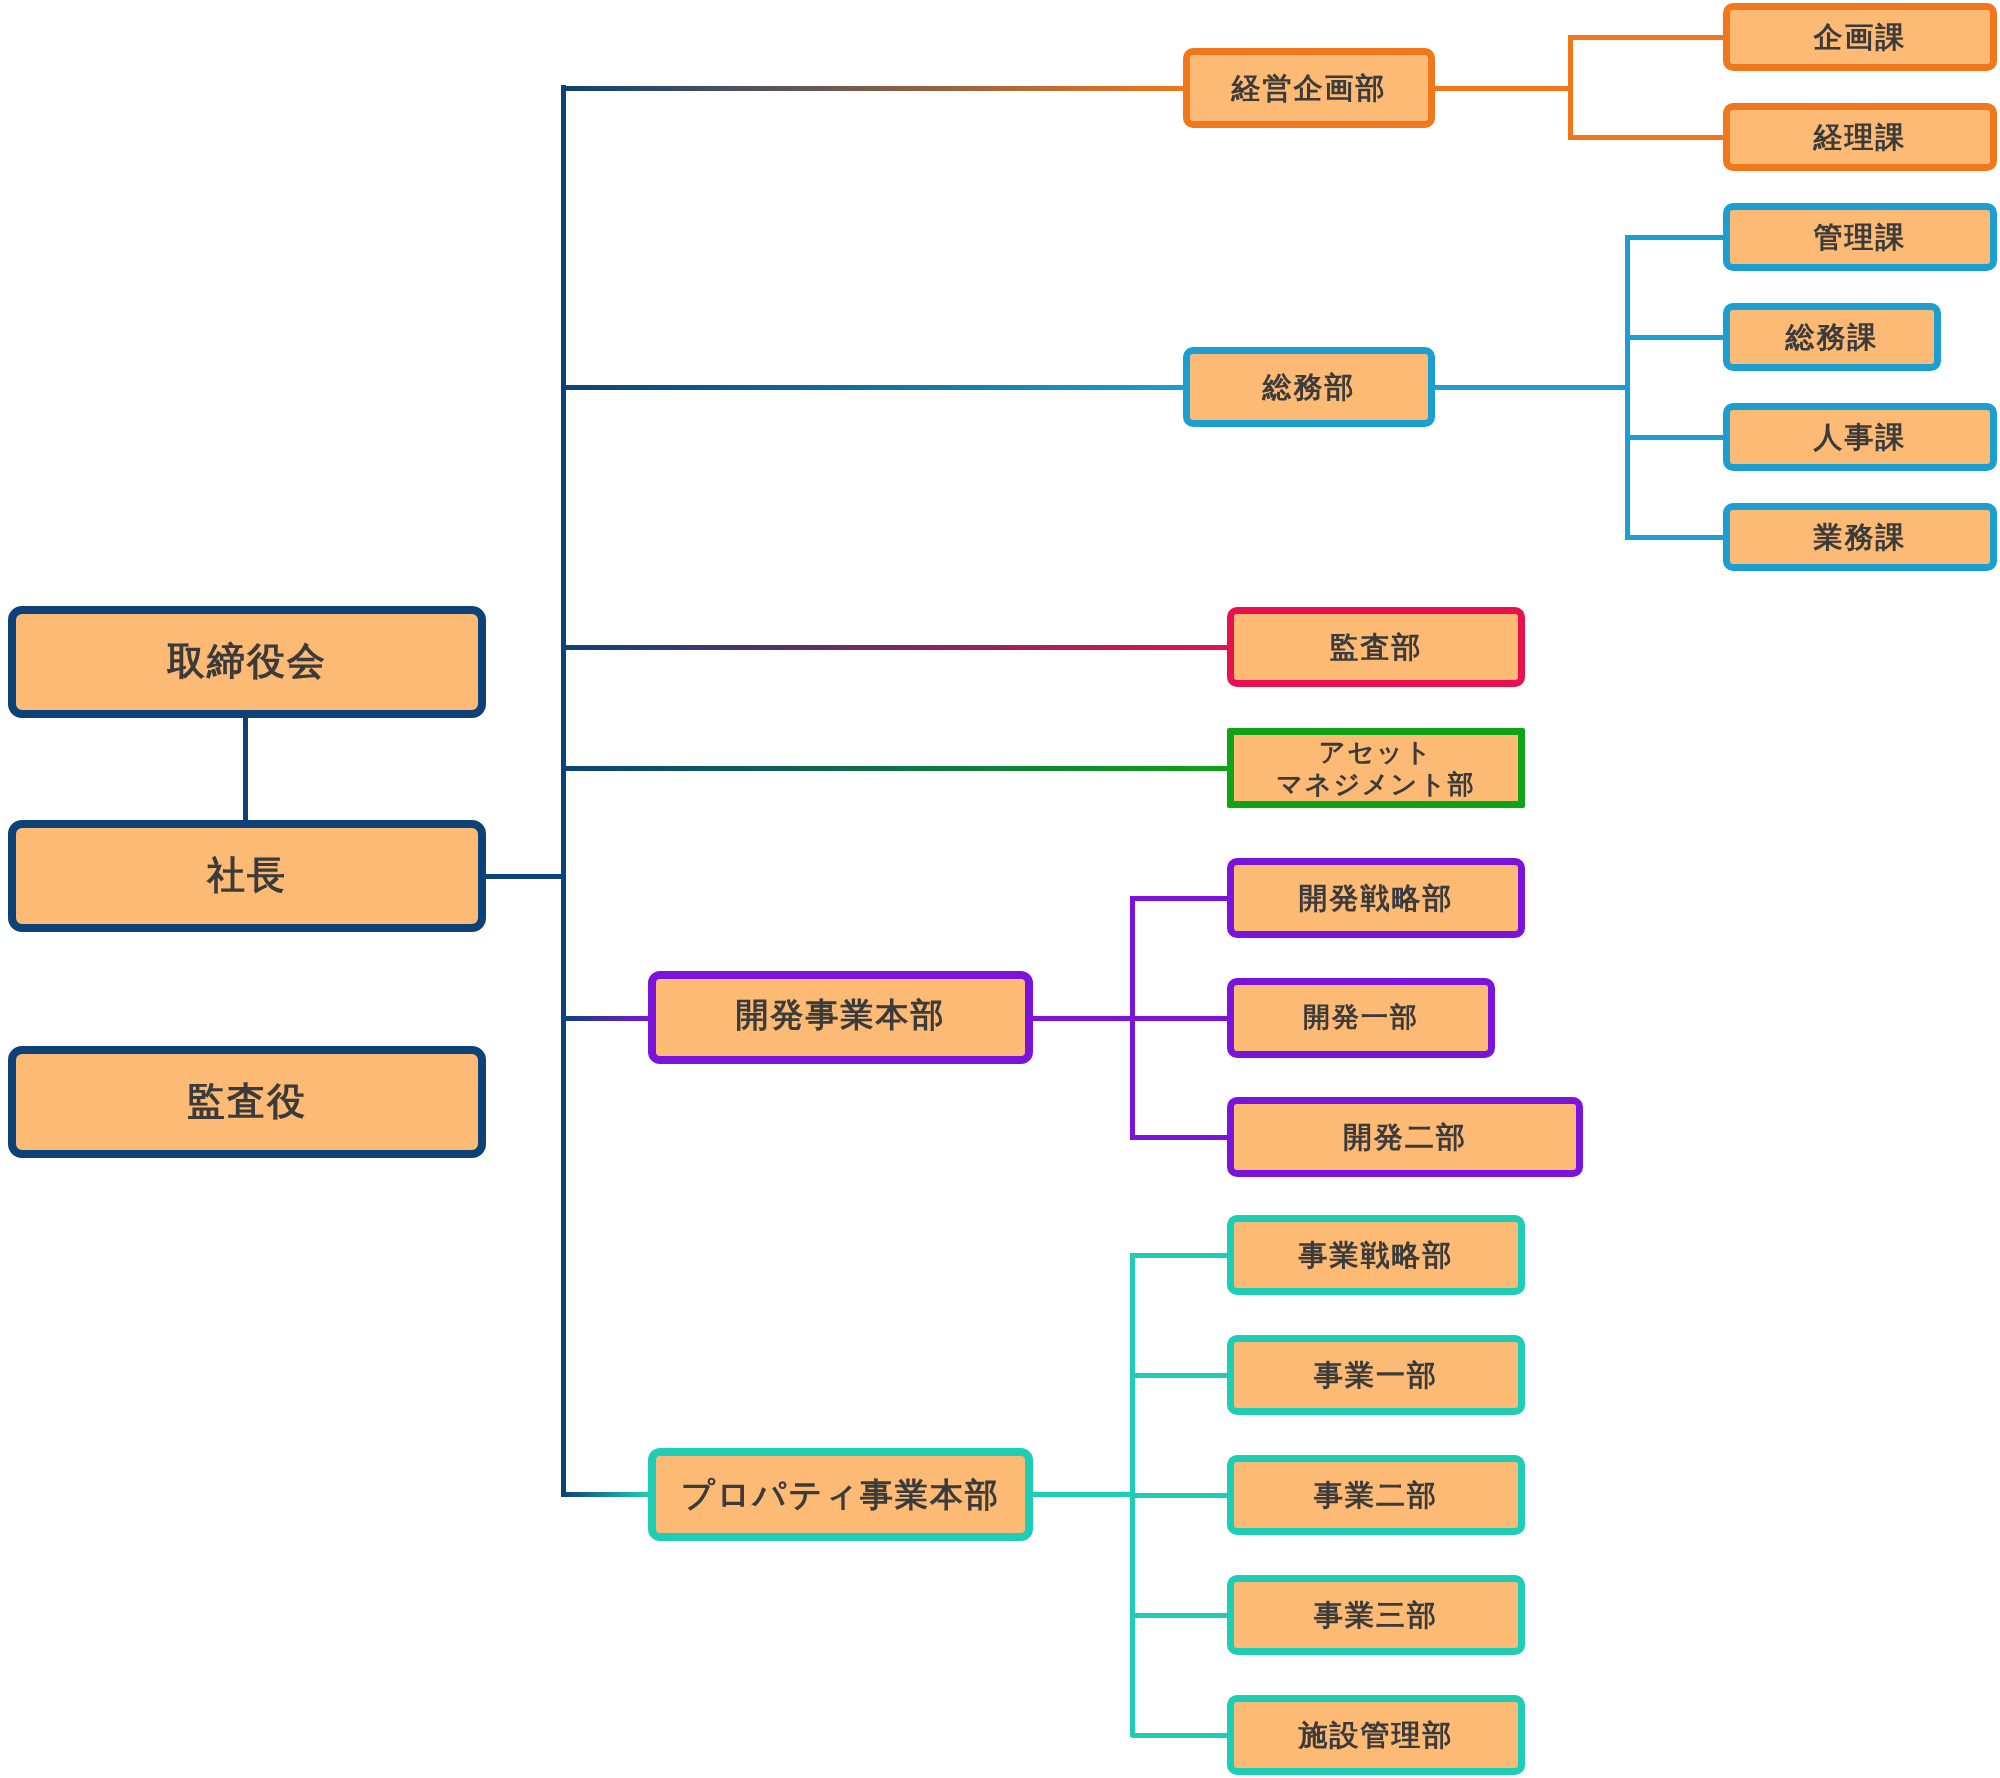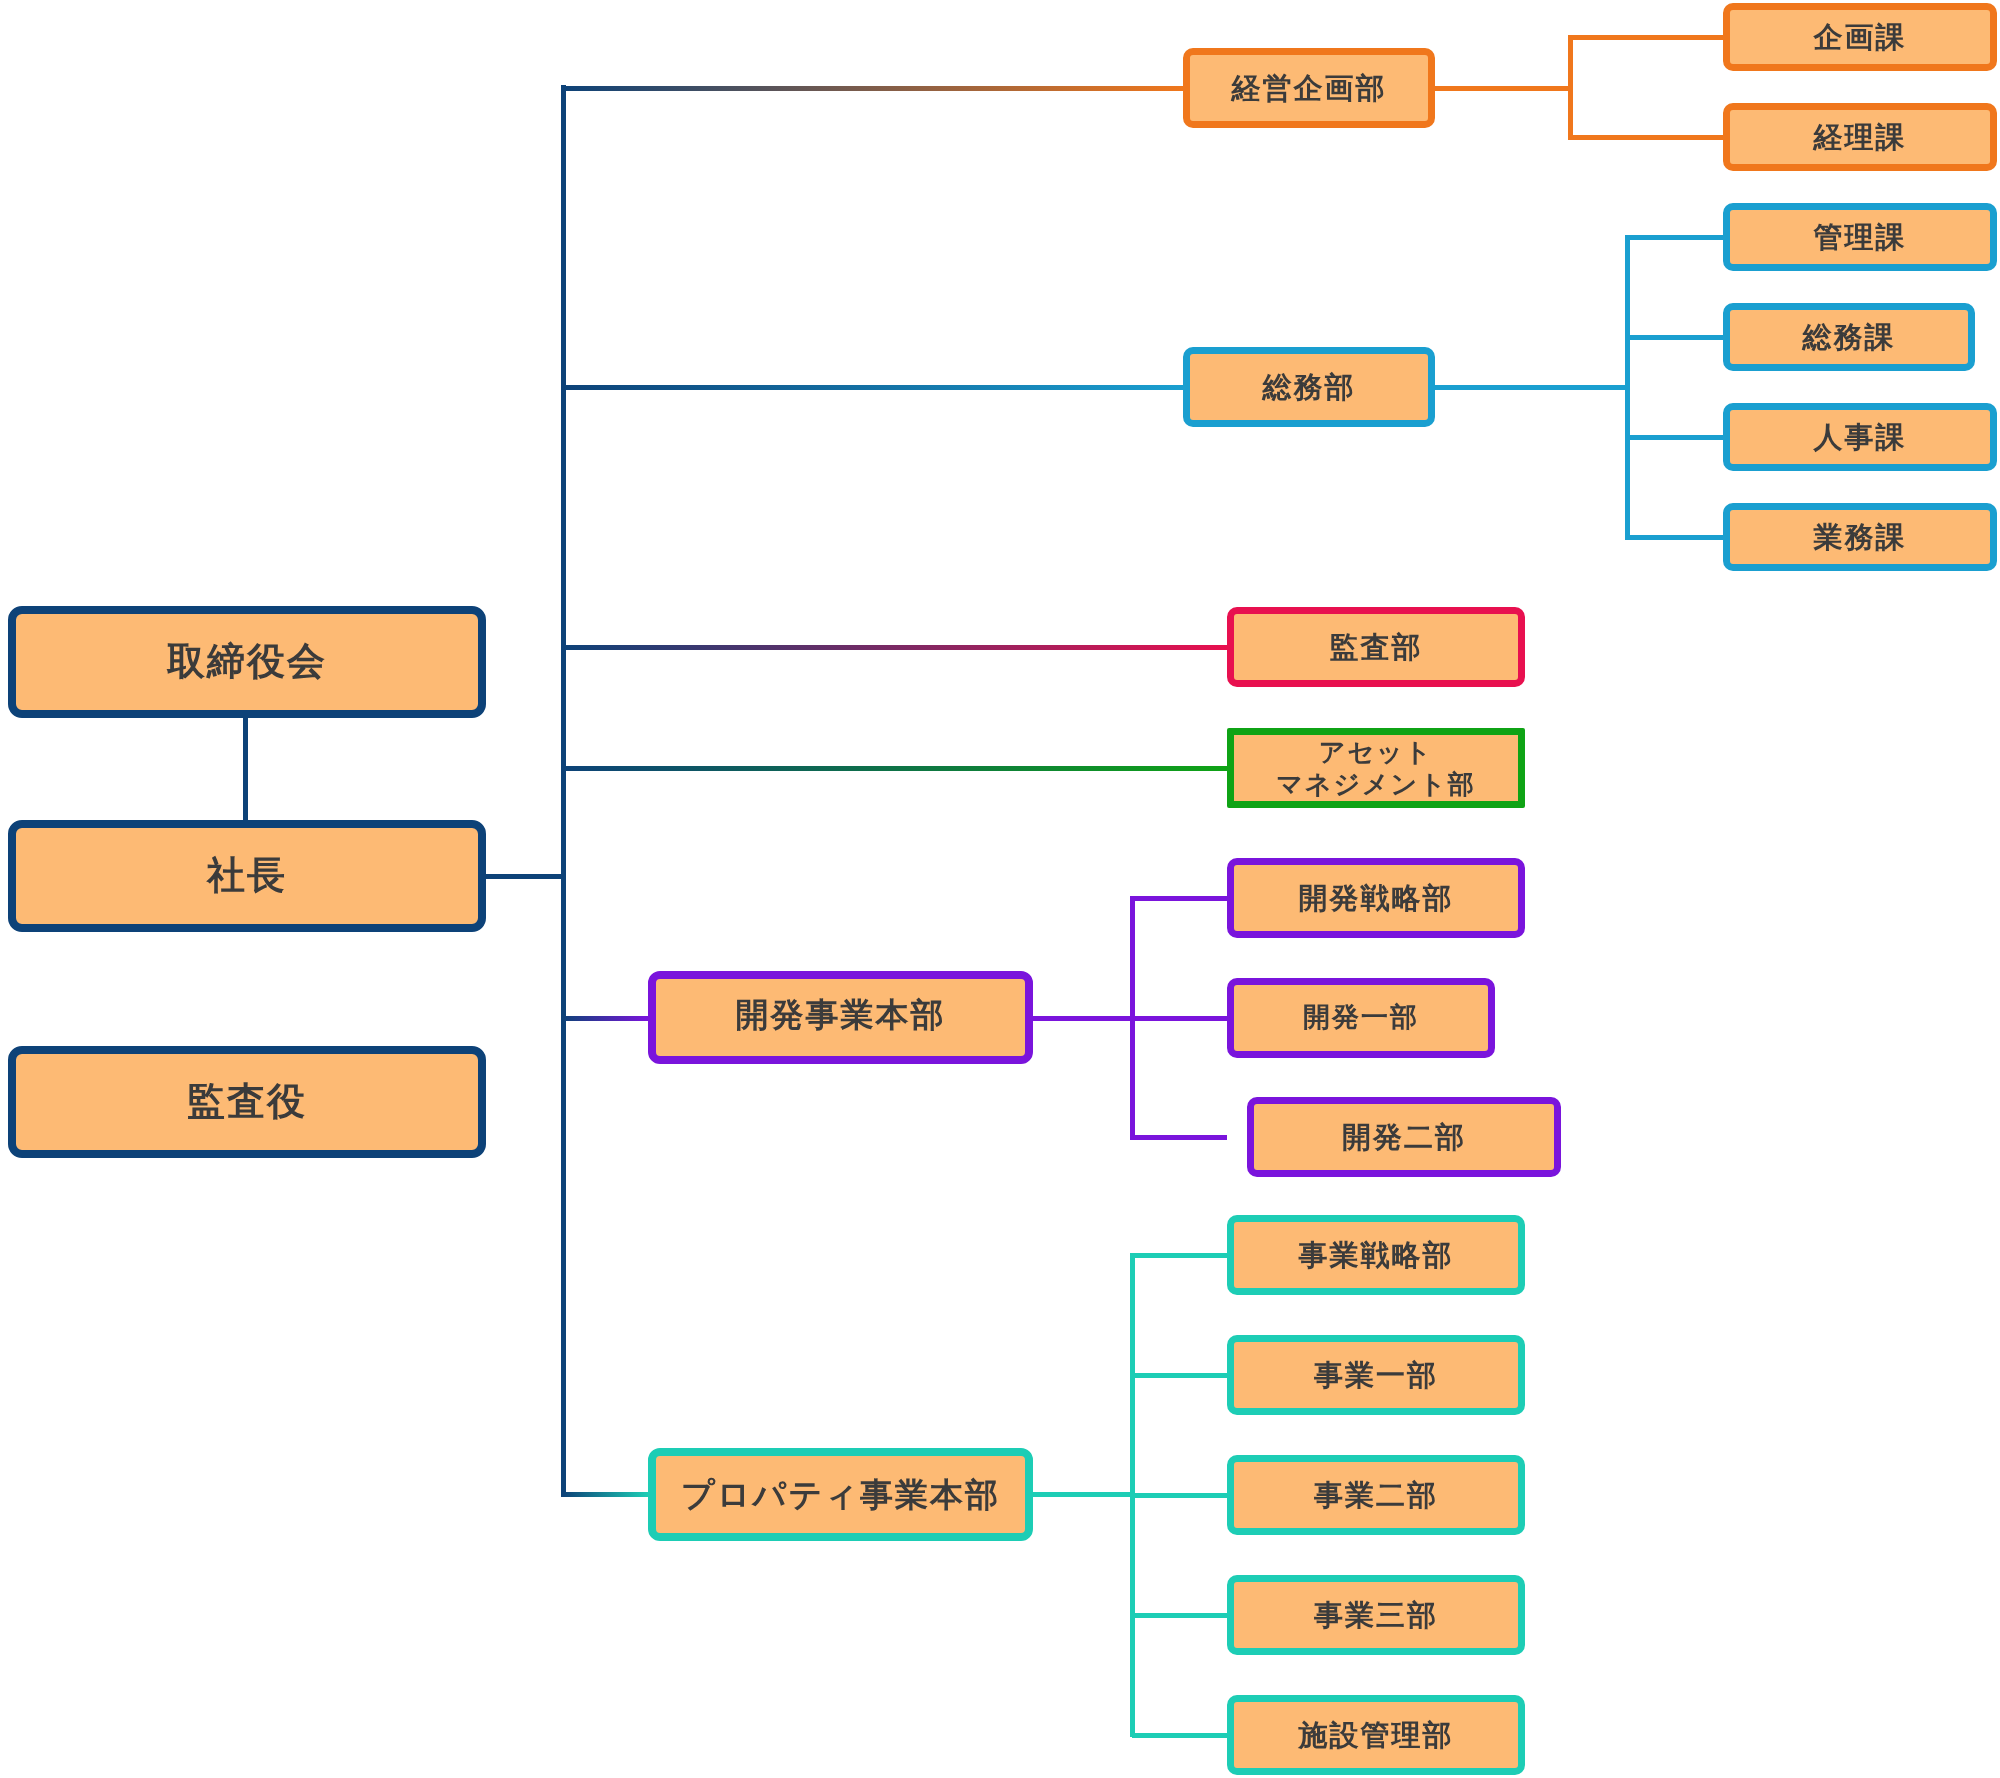--- a/index.html
+++ b/index.html
@@ -70,29 +70,29 @@
     <div class="conn" style="left: 1132px; top: 1612.5px; width: 95px; height: 5px; background: rgb(29, 205, 181);"></div>
     <div class="conn" style="left: 1132px; top: 1732.5px; width: 95px; height: 5px; background: rgb(29, 205, 181);"></div>
     <div class="node" style="left: 8px; top: 606px; width: 478px; height: 112px; border-color: rgb(13, 66, 120); border-width: 8px; border-radius: 14px; font-size: 38px; color: rgb(59, 59, 59);">取締役会</div>
     <div class="node" style="left: 8px; top: 820px; width: 478px; height: 112px; border-color: rgb(13, 66, 120); border-width: 8px; border-radius: 14px; font-size: 38px; color: rgb(59, 59, 59);">社長</div>
     <div class="node" style="left: 8px; top: 1046px; width: 478px; height: 112px; border-color: rgb(13, 66, 120); border-width: 8px; border-radius: 14px; font-size: 38px; color: rgb(59, 59, 59);">監査役</div>
     <div class="node" style="left: 1183px; top: 48px; width: 252px; height: 80px; border-color: rgb(240, 119, 28); border-width: 7px; border-radius: 10px; font-size: 29px; color: rgb(59, 59, 59);">経営企画部</div>
     <div class="node" style="left: 1723px; top: 3px; width: 274px; height: 68px; border-color: rgb(240, 119, 28); border-width: 7px; border-radius: 10px; font-size: 29px; color: rgb(59, 59, 59);">企画課</div>
     <div class="node" style="left: 1183px; top: 347px; width: 252px; height: 80px; border-color: rgb(26, 159, 208); border-width: 7px; border-radius: 10px; font-size: 29px; color: rgb(59, 59, 59);">総務部</div>
     <div class="node" style="left: 1723px; top: 103px; width: 274px; height: 68px; border-color: rgb(240, 119, 28); border-width: 7px; border-radius: 10px; font-size: 29px; color: rgb(59, 59, 59);">経理課</div>
     <div class="node" style="left: 1723px; top: 203px; width: 274px; height: 68px; border-color: rgb(26, 159, 208); border-width: 7px; border-radius: 10px; font-size: 29px; color: rgb(59, 59, 59);">管理課</div>
-    <div class="node" style="left: 1723px; top: 303px; width: 252px; height: 68px; border-color: rgb(26, 159, 208); border-width: 7px; border-radius: 10px; font-size: 29px; color: rgb(59, 59, 59);">総務課</div>
+    <div class="node" style="left: 1723px; top: 303px; width: 218px; height: 68px; border-color: rgb(26, 159, 208); border-width: 7px; border-radius: 10px; font-size: 29px; color: rgb(59, 59, 59);">総務課</div>
     <div class="node" style="left: 1723px; top: 403px; width: 274px; height: 68px; border-color: rgb(26, 159, 208); border-width: 7px; border-radius: 10px; font-size: 29px; color: rgb(59, 59, 59);">人事課</div>
     <div class="node" style="left: 1723px; top: 503px; width: 274px; height: 68px; border-color: rgb(26, 159, 208); border-width: 7px; border-radius: 10px; font-size: 29px; color: rgb(59, 59, 59);">業務課</div>
     <div class="node" style="left: 1227px; top: 607px; width: 298px; height: 80px; border-color: rgb(232, 16, 79); border-width: 7px; border-radius: 10px; font-size: 29px; color: rgb(59, 59, 59);">監査部</div>
     <div class="node" style="left: 1227px; top: 728px; width: 298px; height: 80px; border-color: rgb(15, 163, 21); border-width: 7px; border-radius: 2px; font-size: 26px; color: rgb(59, 59, 59);">アセット
 マネジメント部</div>
     <div class="node" style="left: 648px; top: 971px; width: 385px; height: 93px; border-color: rgb(122, 20, 220); border-width: 8px; border-radius: 12px; font-size: 33px; color: rgb(59, 59, 59); font-family: Liberation Mono, monospace;">開発事業本部</div>
     <div class="node" style="left: 1227px; top: 858px; width: 298px; height: 80px; border-color: rgb(122, 20, 220); border-width: 7px; border-radius: 10px; font-size: 29px; color: rgb(59, 59, 59);">開発戦略部</div>
     <div class="node" style="left: 1227px; top: 978px; width: 268px; height: 80px; border-color: rgb(122, 20, 220); border-width: 7px; border-radius: 10px; font-size: 27px; color: rgb(59, 59, 59);">開発一部</div>
-    <div class="node" style="left: 1227px; top: 1097px; width: 314px; height: 80px; border-color: rgb(122, 20, 220); border-width: 7px; border-radius: 10px; font-size: 29px; color: rgb(59, 59, 59); margin-left: 20px;">開発二部</div>
+    <div class="node" style="left: 1227px; top: 1097px; width: 356px; height: 80px; border-color: rgb(122, 20, 220); border-width: 7px; border-radius: 10px; font-size: 29px; color: rgb(59, 59, 59);">開発二部</div>
     <div class="node" style="left: 648px; top: 1448px; width: 385px; height: 93px; border-color: rgb(29, 205, 181); border-width: 8px; border-radius: 12px; font-size: 33px; color: rgb(59, 59, 59);">プロパティ事業本部</div>
     <div class="node" style="left: 1227px; top: 1215px; width: 298px; height: 80px; border-color: rgb(29, 205, 181); border-width: 7px; border-radius: 10px; font-size: 29px; color: rgb(59, 59, 59);">事業戦略部</div>
     <div class="node" style="left: 1227px; top: 1335px; width: 298px; height: 80px; border-color: rgb(29, 205, 181); border-width: 7px; border-radius: 10px; font-size: 29px; color: rgb(59, 59, 59);">事業一部</div>
     <div class="node" style="left: 1227px; top: 1455px; width: 298px; height: 80px; border-color: rgb(29, 205, 181); border-width: 7px; border-radius: 10px; font-size: 29px; color: rgb(59, 59, 59);">事業二部</div>
     <div class="node" style="left: 1227px; top: 1575px; width: 298px; height: 80px; border-color: rgb(29, 205, 181); border-width: 7px; border-radius: 10px; font-size: 29px; color: rgb(59, 59, 59);">事業三部</div>
     <div class="node" style="left: 1227px; top: 1695px; width: 298px; height: 80px; border-color: rgb(29, 205, 181); border-width: 7px; border-radius: 10px; font-size: 29px; color: rgb(59, 59, 59);">施設管理部</div>
   </div>
 
 </body></html>

